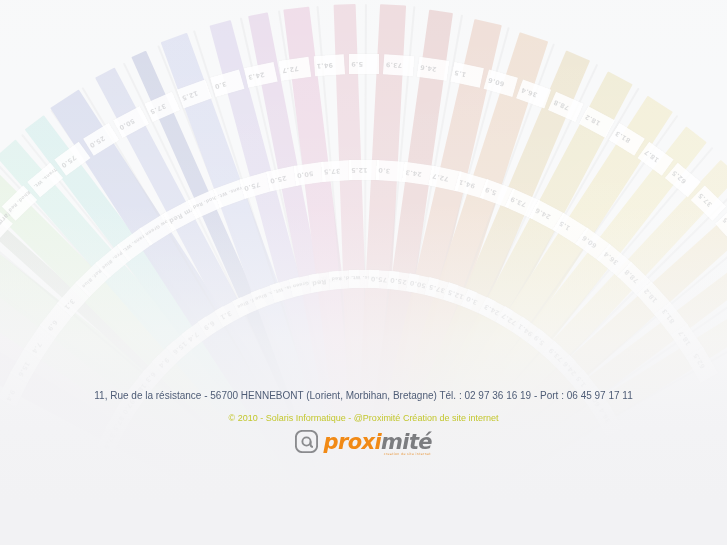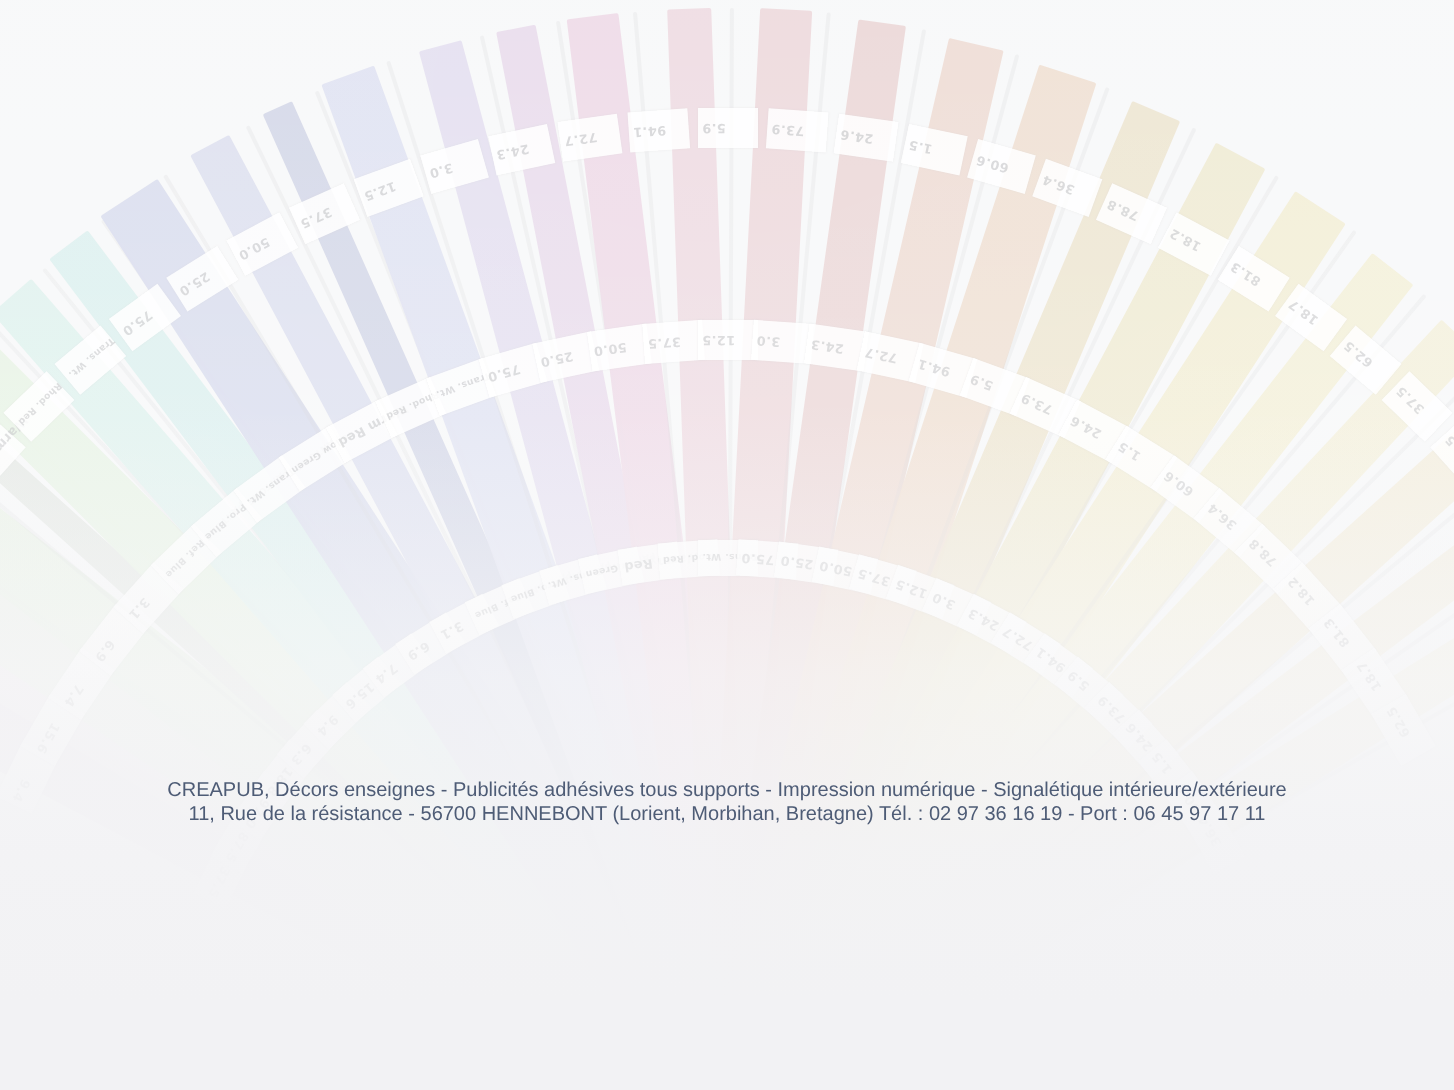--- a/index.html
+++ b/index.html
@@ -500,21 +500,32 @@
           <div class="striplabel" style="font-size: 6.4px; left: 2px; top: 5px;">36.4</div>
         </div>
       </div>
     <div id="bg-wash-white"></div>
     <div id="bg-wash-corner"></div>
     <div id="bg-wash-fade"></div>
   </div>
 
   <div id="footer">
 
-    <div class="info-line">CREAPUB, Décors enseignes - Publicités adhésives tous supports - Impression numérique - Signalétique intérieure/extérieure</div>
     <div class="info-line">11, Rue de la résistance - 56700 HENNEBONT (Lorient, Morbihan, Bretagne) Tél. : 02 97 36 16 19 - Port : 06 45 97 17 11</div>
 
     <div id="credits">
-
+      <div id="credit-text">© 2010 - Solaris Informatique - @Proximité Création de site internet</div>
+
+      <div id="logo">
+        <span id="logo-at">
+          <svg width="23" height="23" viewBox="0 0 23 23" aria-hidden="true">
+            <rect x="0.9" y="0.9" width="21.2" height="21.2" rx="6.2" fill="none" stroke="#8a8b8e" stroke-width="1.9"></rect>
+            <circle cx="11.5" cy="11.5" r="4.1" fill="none" stroke="#8a8b8e" stroke-width="1.9"></circle>
+            <path d="M15.6 11.5 v3.0 a2.4 2.4 0 0 0 2.4 2.4" fill="none" stroke="#8a8b8e" stroke-width="1.9"></path>
+          </svg>
+        </span>
+        <span class="logo-word" id="logo-proxi">proxi</span><span class="logo-word" id="logo-mite">mité</span>
+        <span id="logo-tagline">creation de site internet</span>
+      </div>
     </div>
 
   </div>
 </div>
 
 </body></html>

